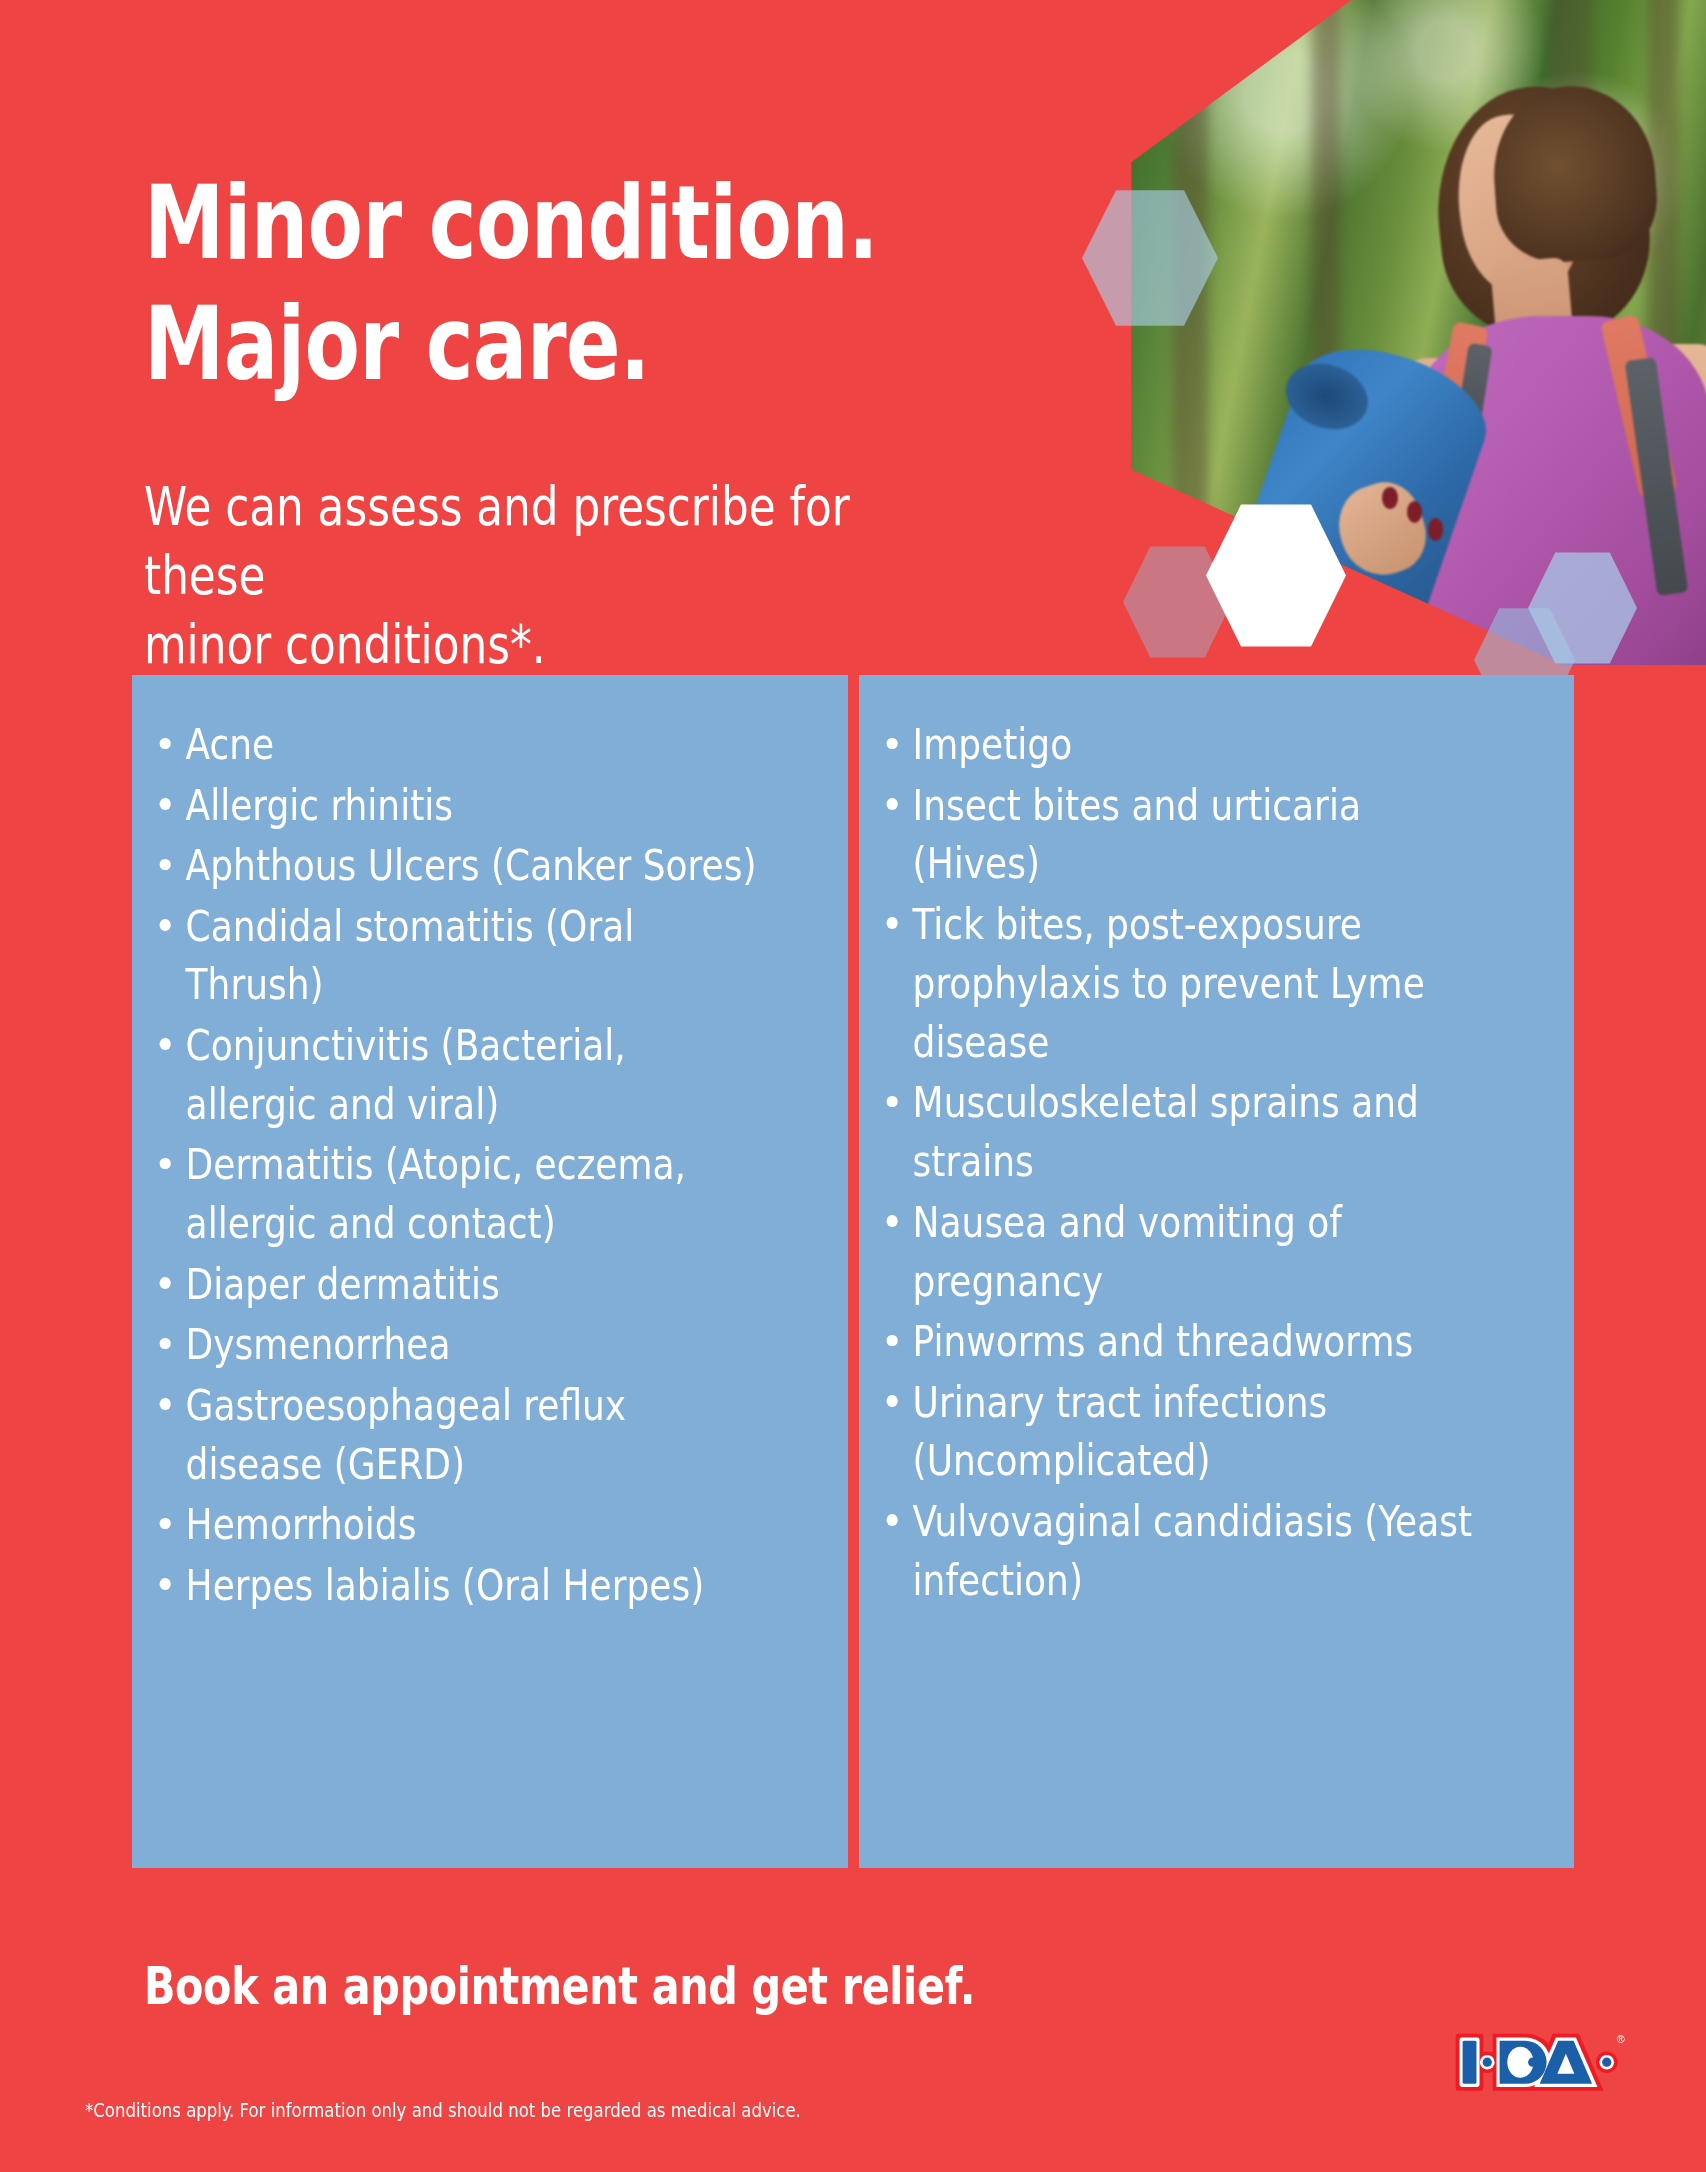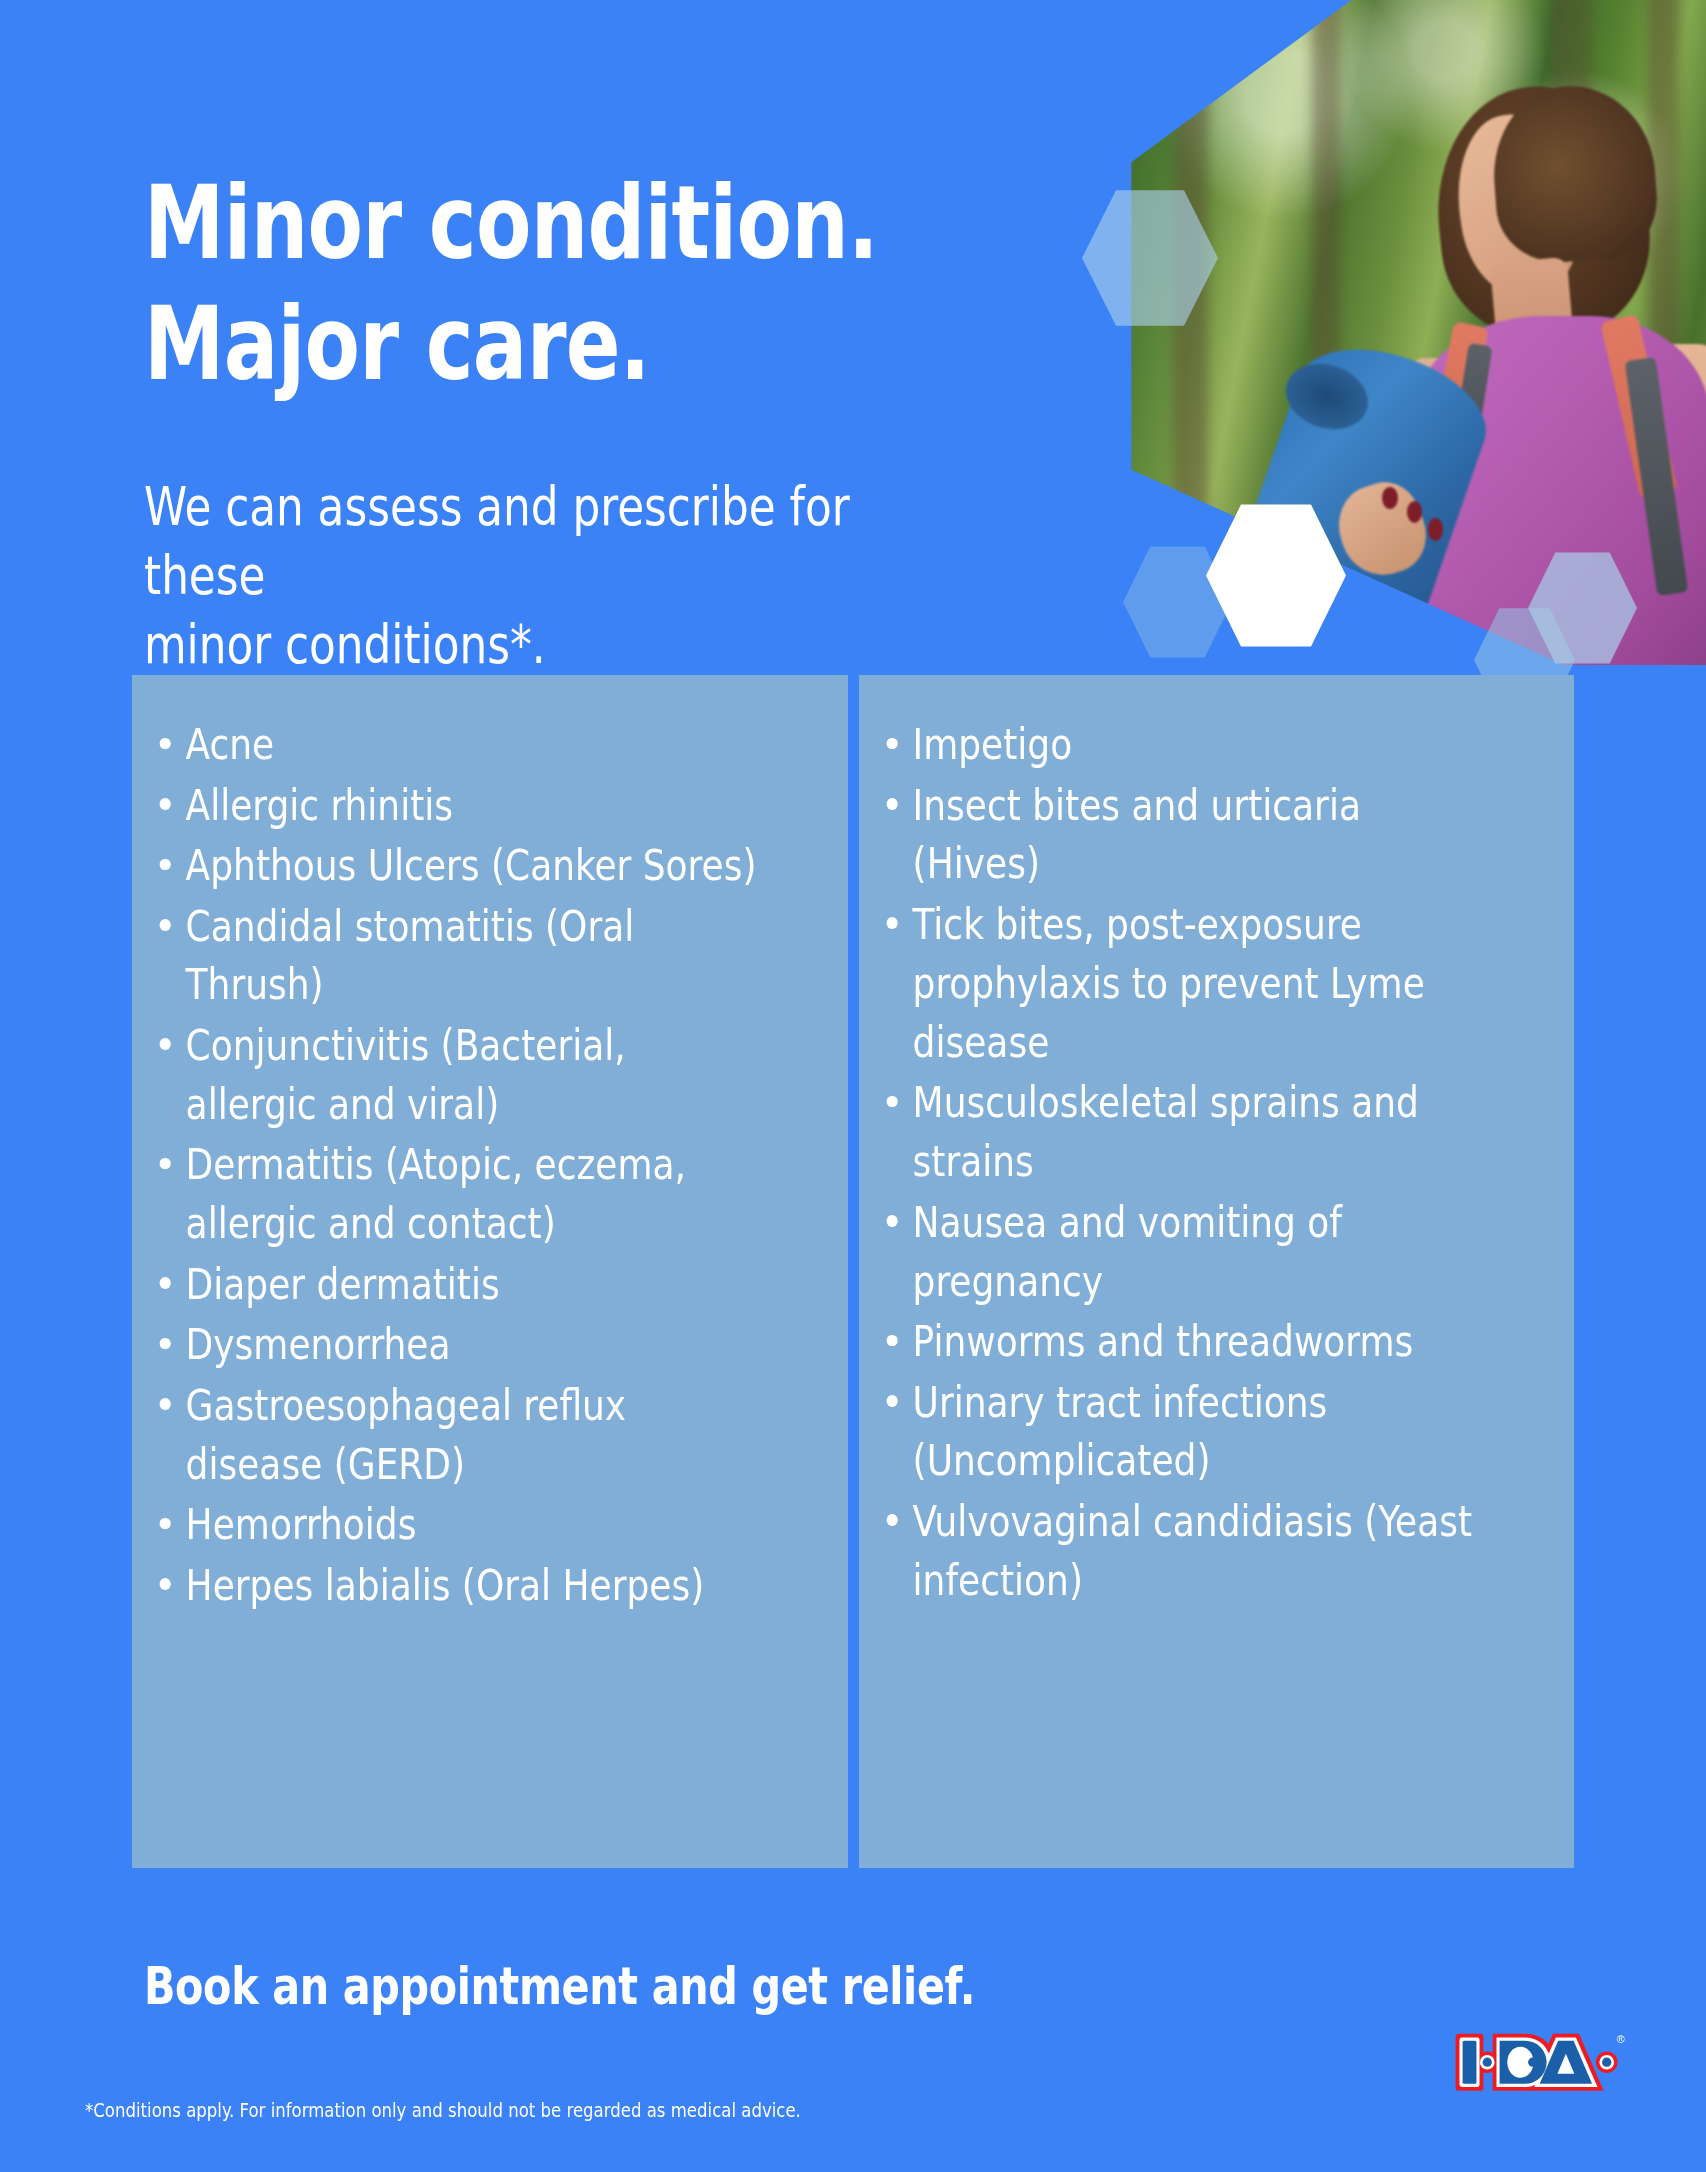--- a/index.html
+++ b/index.html
@@ -5,21 +5,21 @@
   * { margin:0; padding:0; box-sizing:border-box; }
   html, body {
     width:1707px; height:2172px;
     background:#005DA4;
     font-family:"Liberation Sans", sans-serif;
     overflow:hidden;
   }
   .poster {
     position:relative;
     width:1707px; height:2172px;
-    background:#3b82f6;
+    background:#ef4444;
     overflow:hidden;
   }
 
   
   .hero {
     position:absolute;
     left:1131px; top:-33px;
     width:698px; height:698px;
     -webkit-clip-path: polygon(38% 0%, 100% 0%, 100% 100%, 62% 100%, 0% 72%, 0% 28%);
     clip-path: polygon(38% 0%, 100% 0%, 100% 100%, 62% 100%, 0% 72%, 0% 28%);

